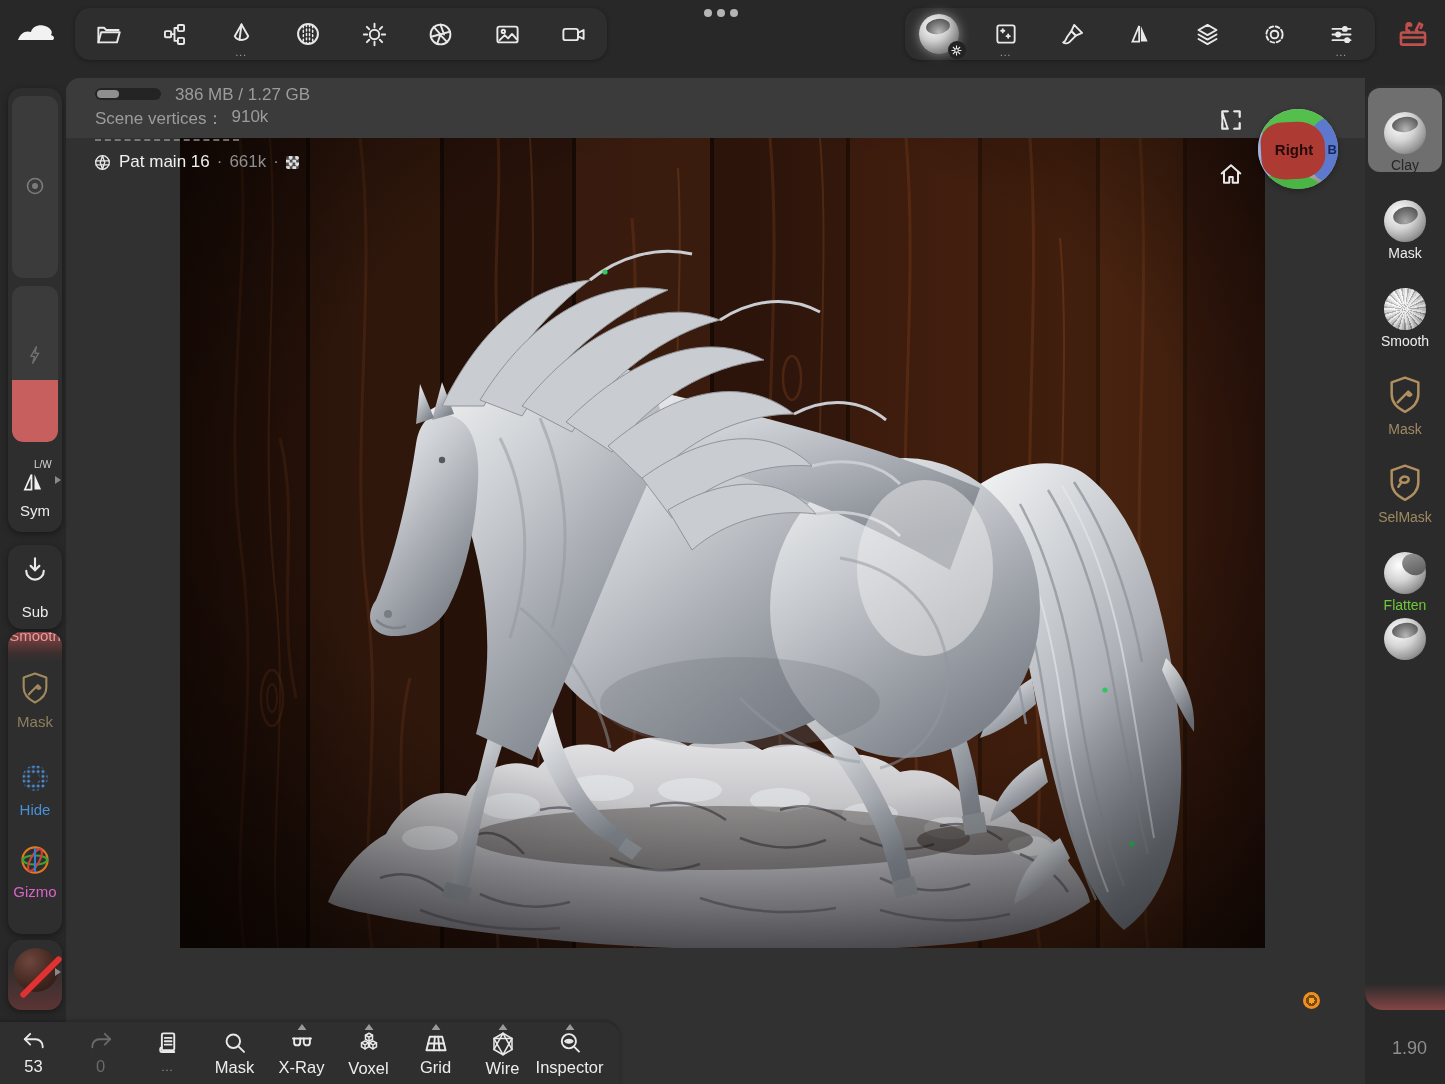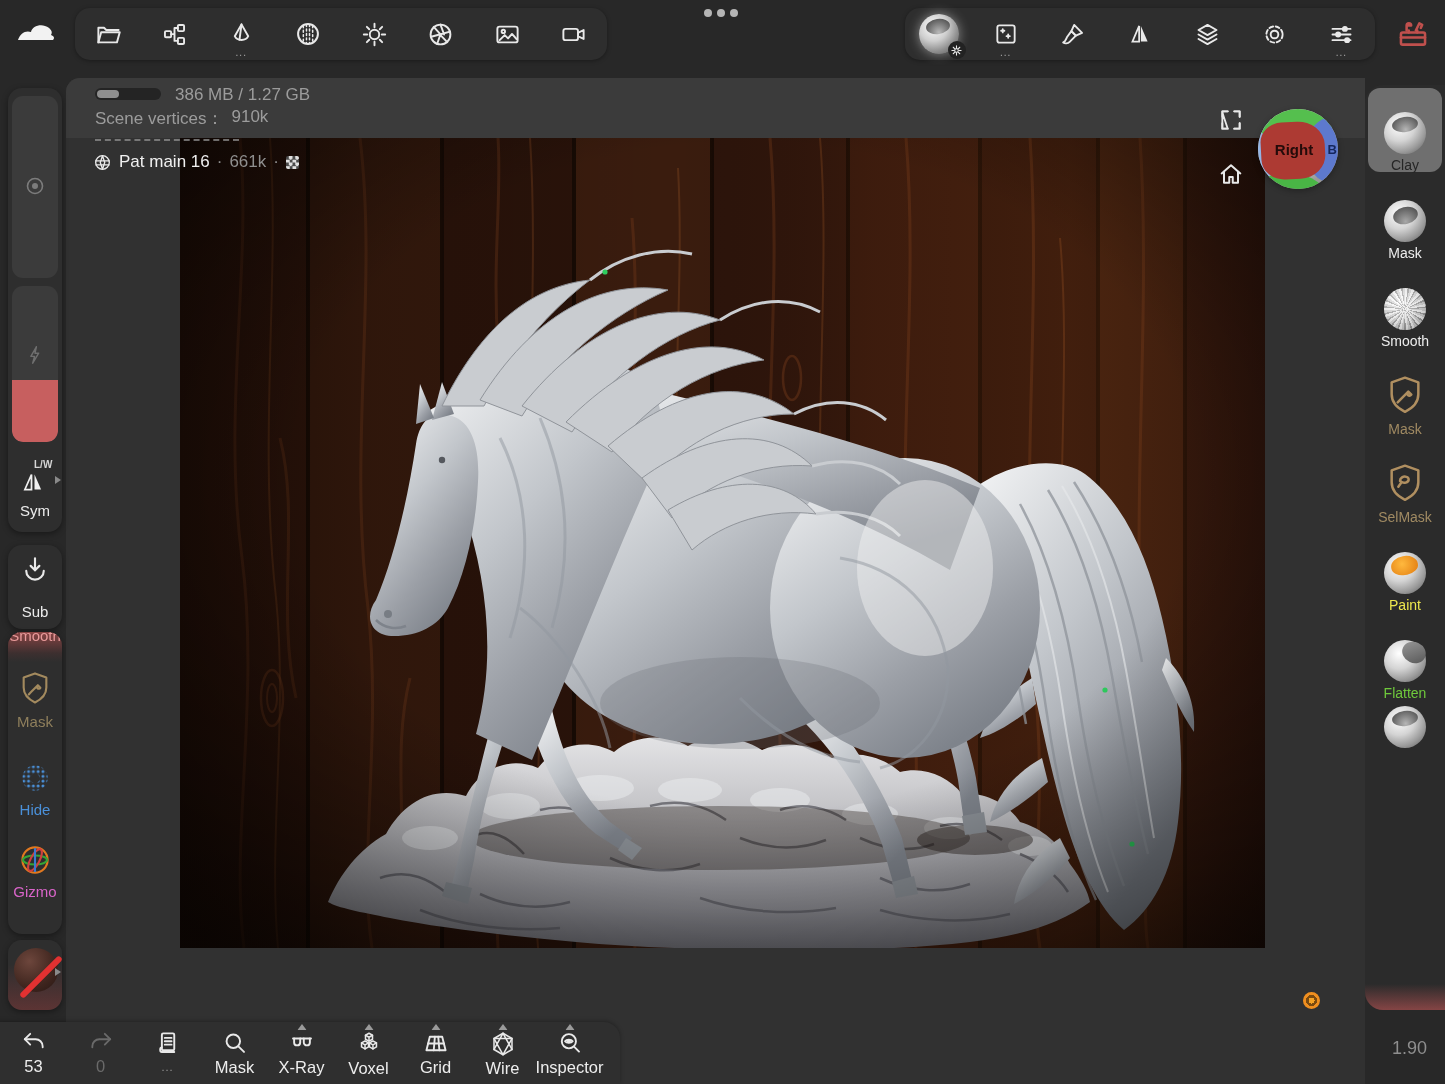--- a/index.html
+++ b/index.html
@@ -65,21 +65,21 @@
 
   
   .card{position:absolute;left:8px;width:54px;background:#2e2e2e;border-radius:14px;z-index:6;box-shadow:0 2px 6px rgba(0,0,0,.4)}
   .card1{top:88px;height:444px}
   .vslider{position:absolute;left:4px;width:46px;background:#3b3b3b;border-radius:11px}
   .vs1{top:8px;height:182px}
   .vs2{top:198px;height:156px;overflow:hidden}
   .vs2 .fill{position:absolute;left:0;right:0;bottom:0;height:62px;background:#c75f5f;border-radius:0 0 11px 11px}
   .vs-icon{position:absolute;left:0;right:0;display:flex;justify-content:center}
   .sym-zone{position:absolute;left:0;right:0;top:372px;height:72px}
-  .lw-badge{position:absolute;left:26px;top:-1px;font-size:10px;color:#d6d6d6;font-weight:bold}
+  .lw-badge{position:absolute;left:26px;top:-1px;font-size:10px;color:#d6d6d6;font-weight:normal}
   .tri-right{width:0;height:0;border-top:4px solid transparent;border-bottom:4px solid transparent;border-left:6px solid #8a8a8a}
   .sym-arrow{position:absolute;left:47px;top:16px}
   .sym-icon{position:absolute;left:9px;top:7px}
   .sym-label{position:absolute;left:0;right:0;top:42px;text-align:center;font-size:15px;color:#ececec}
   .card2{top:545px;height:84px}
   .sub-icon{position:absolute;left:0;right:0;top:8px;display:flex;justify-content:center}
   .sub-label{position:absolute;left:0;right:0;bottom:9px;text-align:center;font-size:15px;color:#ececec}
   .card3{top:632px;height:302px;overflow:hidden}
   .smooth-item{position:absolute;left:0;right:0;top:0;height:30px;overflow:hidden;
     background:linear-gradient(#8a4444 0%,rgba(90,50,50,.35) 70%,rgba(70,40,40,0) 100%)}
@@ -622,24 +622,20 @@
   </div>
   <div class="tool">
     <svg width="40" height="44" viewBox="0 0 24 26" fill="none" style="stroke:#b08f60" stroke-width="1.5" stroke-linecap="round" stroke-linejoin="round">
         <path d="M12 2 20 4.8V12c0 5-3.6 8.4-8 10.5C7.6 20.4 4 17 4 12V4.8z"></path>
         <path d="M9 11.2c0-1.9 2-3 3.8-2.5 1.9.5 1.9 2.9-.3 3.4-1 .2-2.3 0-2.8-.6-.3-.4-.7-.3-.7-.3z"></path>
         <path d="M9.6 12.4 8 14.6"></path>
       </svg>
     <div class="tool-label" style="color:#a08a62">SelMask</div>
   </div>
   <div class="tool">
-    <div class="sphere sp-paint"></div>
-    <div class="tool-label" style="color:#ede74e">Paint</div>
-  </div>
-  <div class="tool">
     <div class="sphere sp-flatten"></div>
     <div class="tool-label" style="color:#6fc93c">Flatten</div>
   </div>
   <div class="tool-partial">
     <div class="sphere sp-clay sp-partial"></div>
   </div>
 </div>
 
 <div class="bottom-bar">
   <div class="bb-item">

